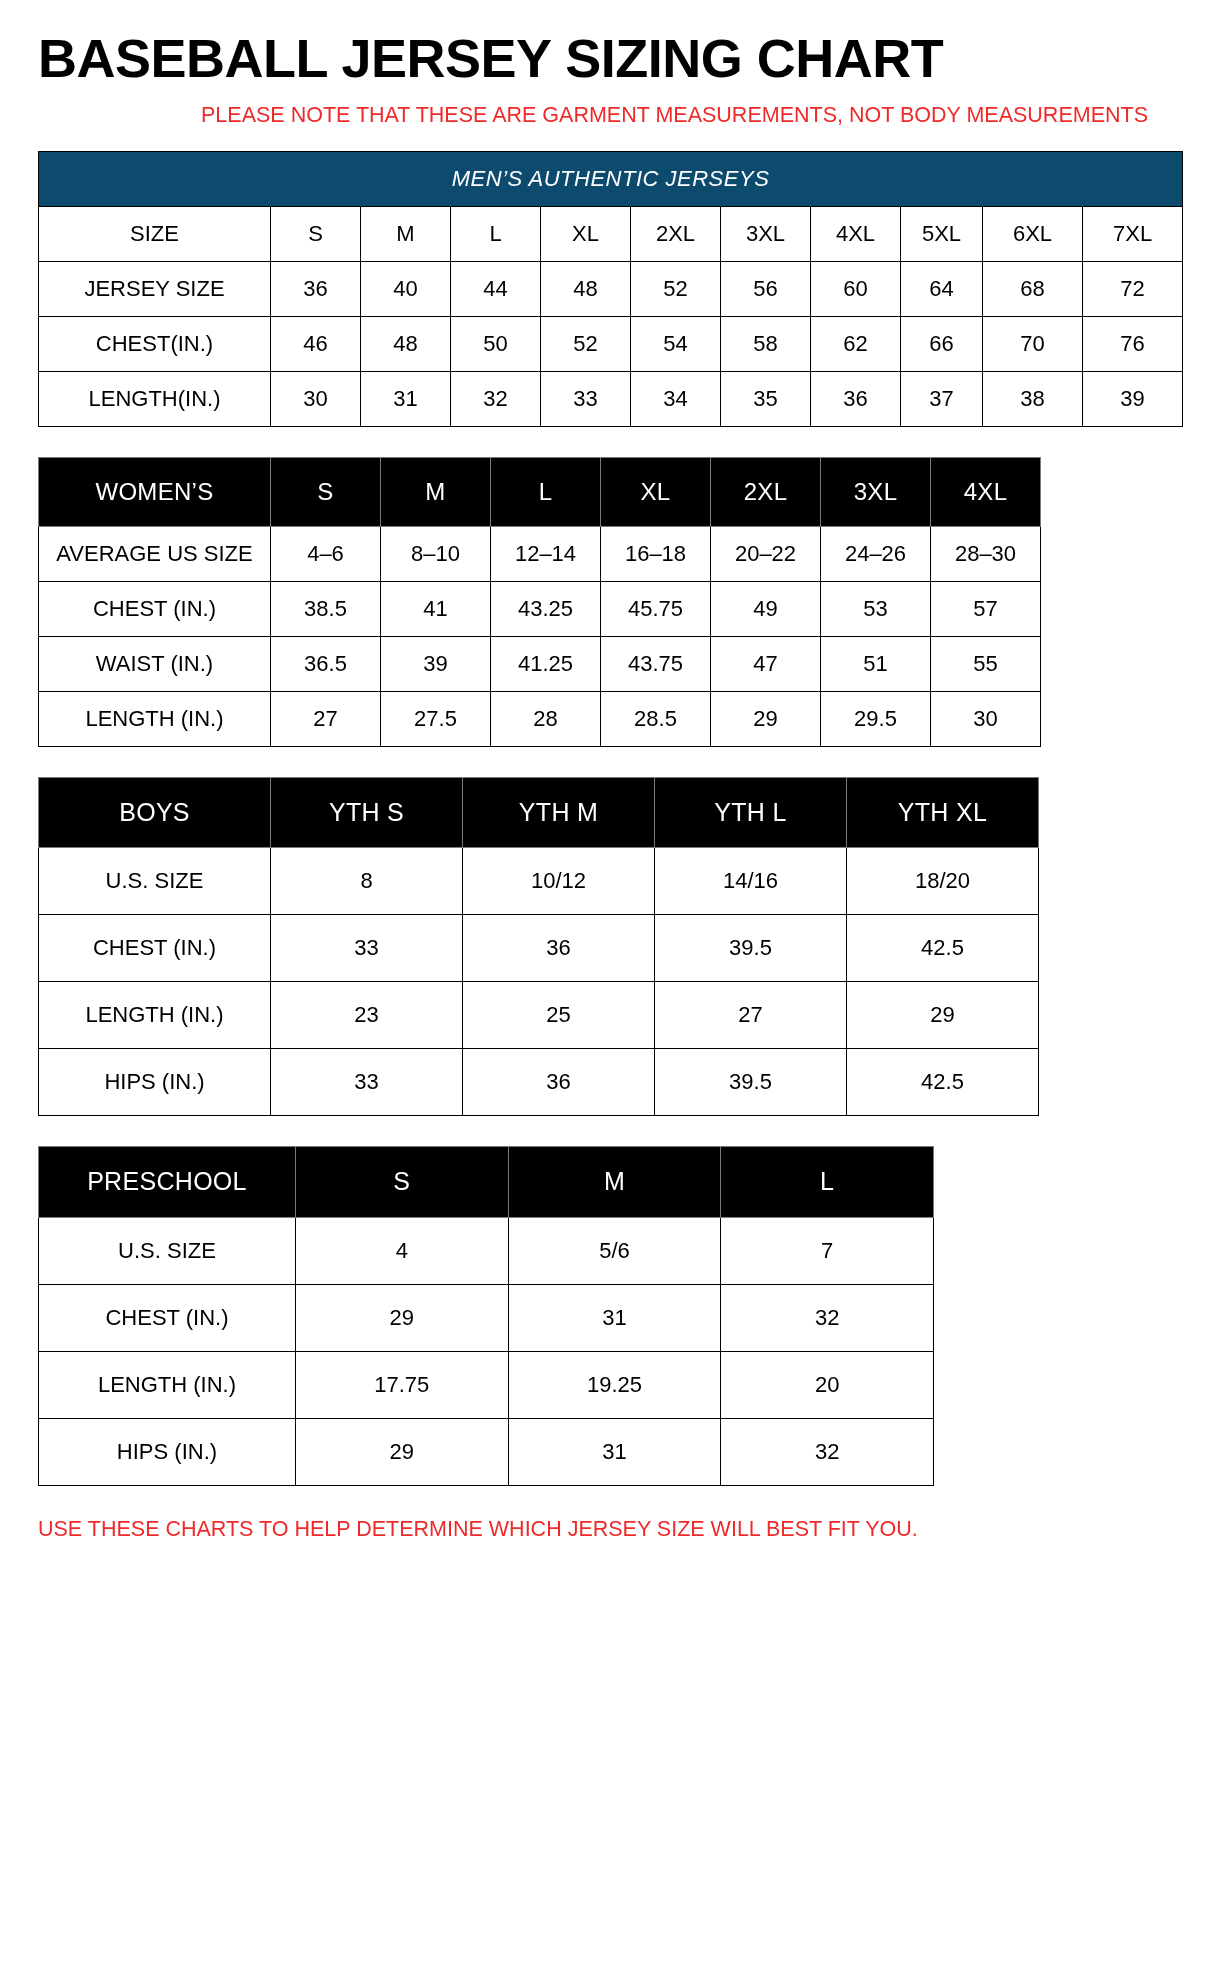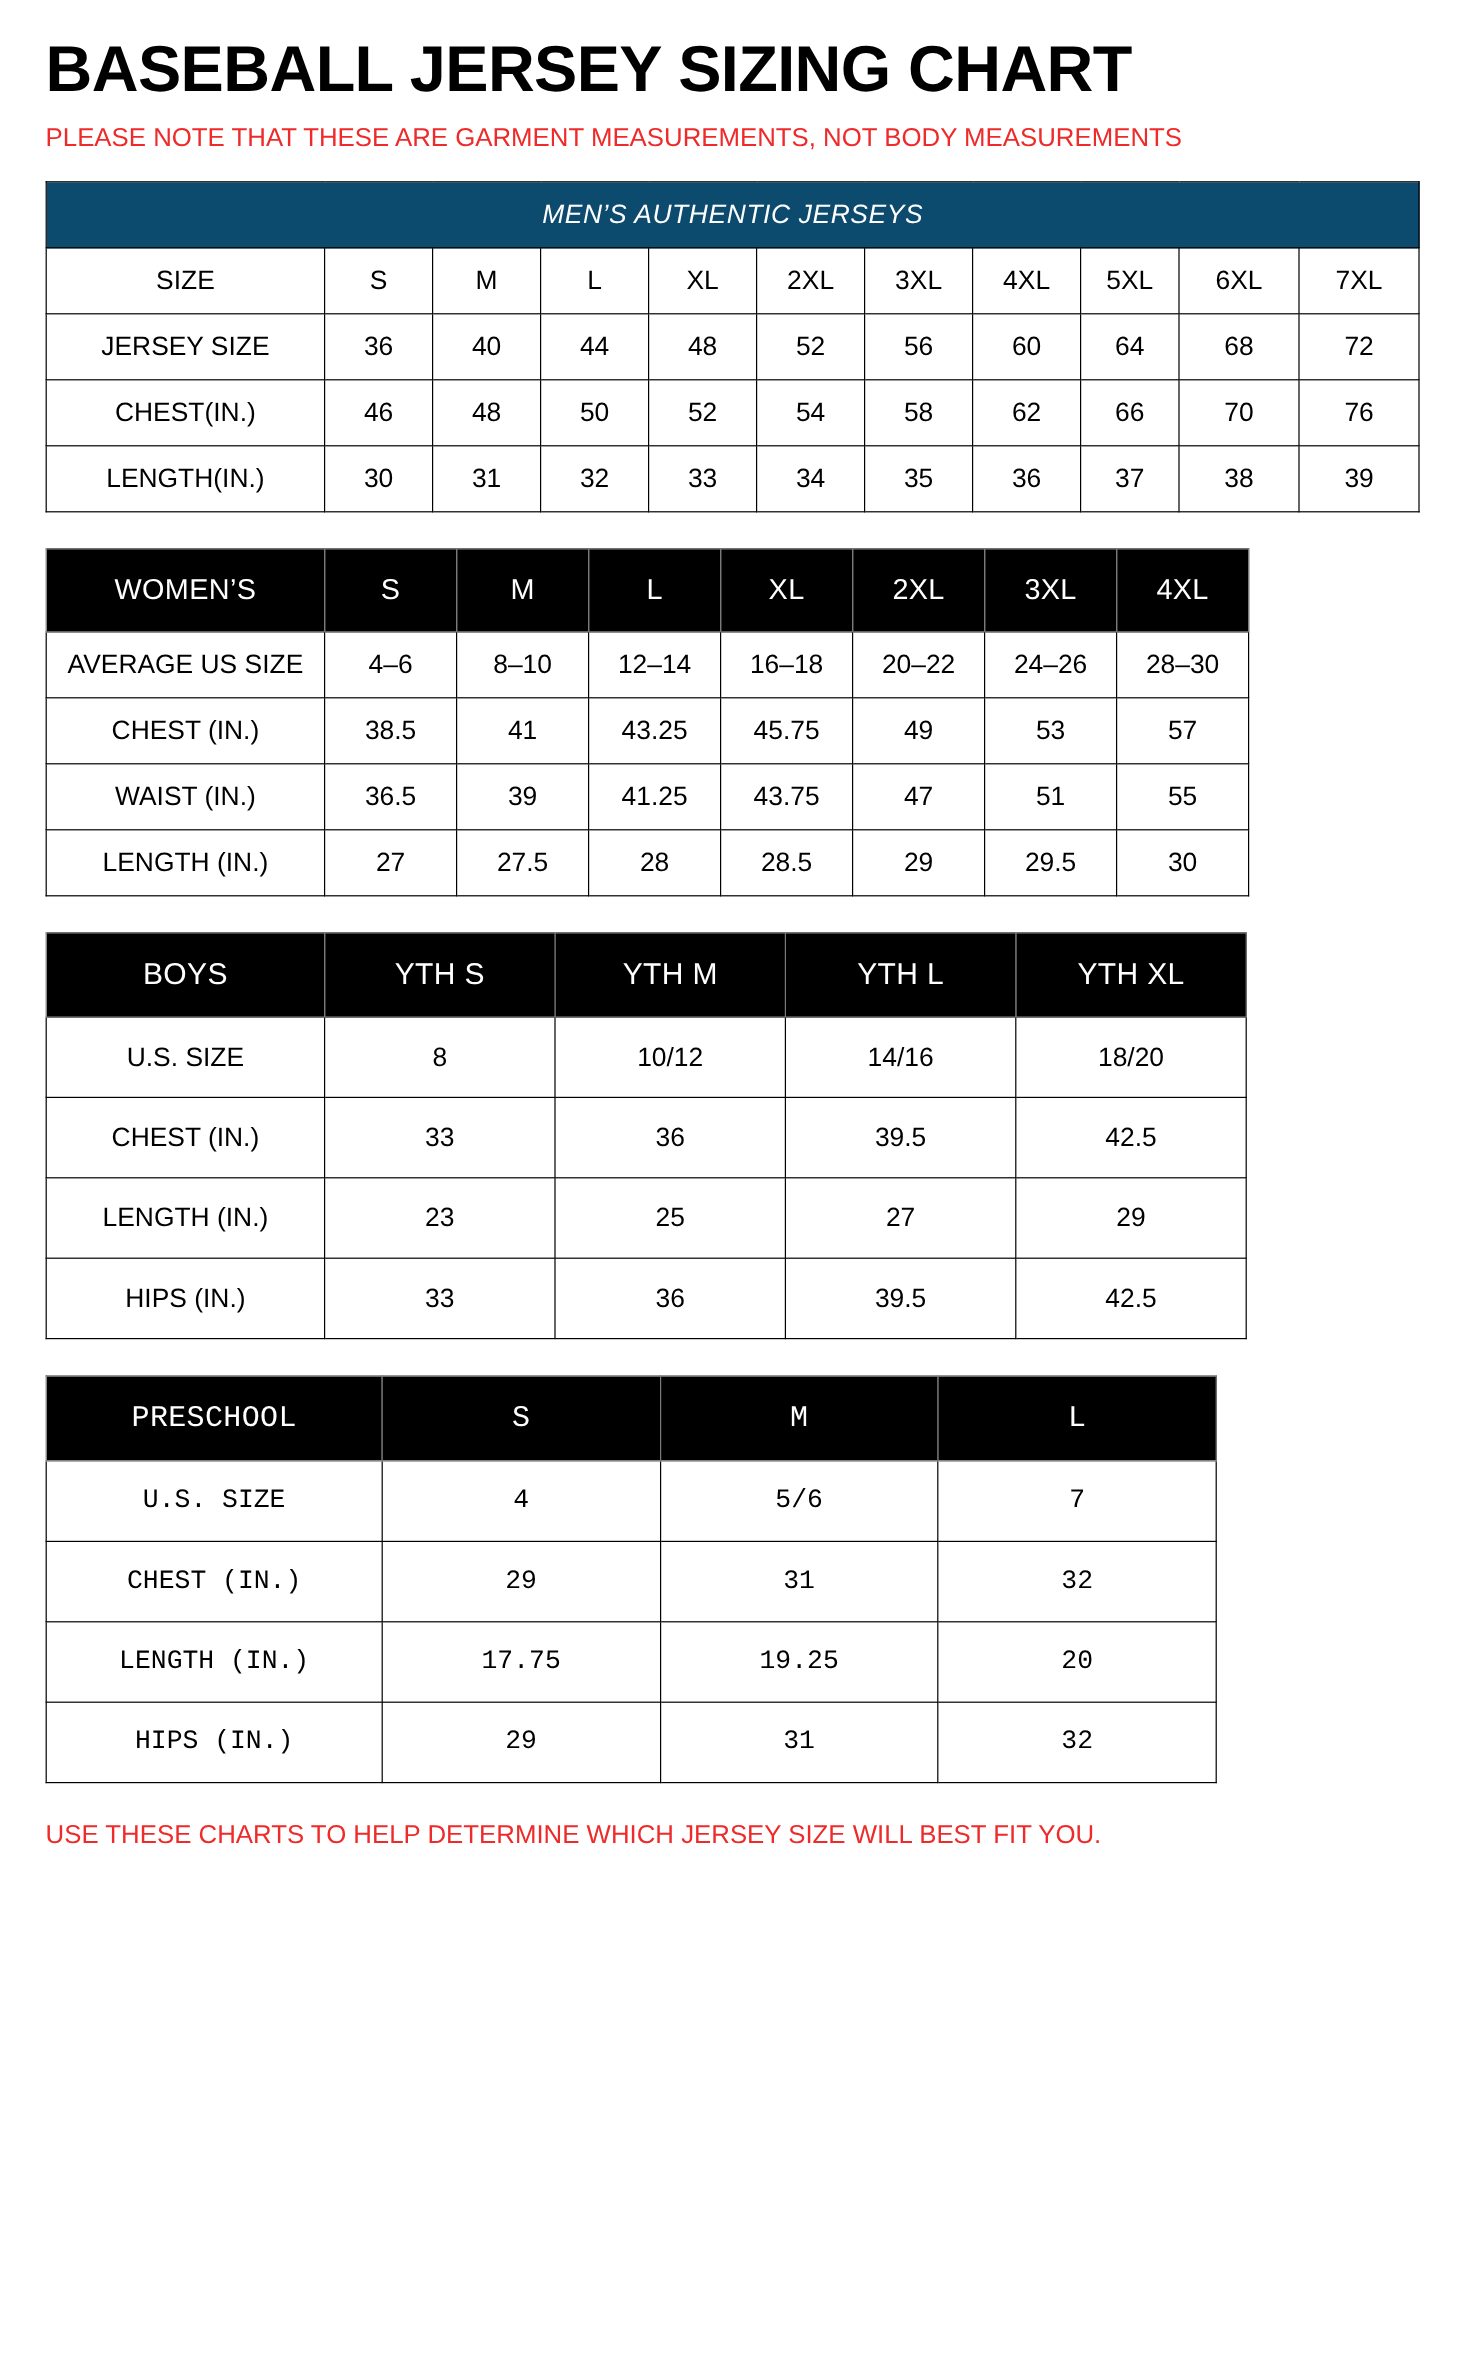--- a/index.html
+++ b/index.html
@@ -21,20 +21,21 @@
     letter-spacing: -0.5px;
     line-height: 1.05;
     margin: 0 0 14px 0;
   }
   .note {
     color: #ee2a2a;
     font-size: 21.5px;
     line-height: 1.32;
     margin: 0 0 22px 0;
     max-width: 1110px;
+    text-align: right;
   }
   table.sizing {
     border-collapse: collapse;
     table-layout: fixed;
     margin-bottom: 30px;
   }
   table.sizing td, table.sizing th {
     border: 1.5px solid #000000;
     text-align: center;
     vertical-align: middle;
@@ -84,21 +85,21 @@
   #womens-table .avg-label { line-height: 1.15; }
 
   
   #boys-table { width: 829px; }
   #boys-table col.lbl { width: 232px; }
   #boys-table col.b { width: 192px; }
   #boys-table td { padding: 20px 4px; }
   #boys-table .hdr-cell { font-size: 25px !important; }
 
   
-  #preschool-table { width: 976px; font-family: Liberation Mono, monospace; }
+  #preschool-table { width: 896px; }
   #preschool-table col.lbl { width: 232px; }
   #preschool-table col.p { width: 192px; }
   #preschool-table td { padding: 20px 4px; }
   #preschool-table .hdr-cell { font-size: 25px !important; }
 
   .footer-note {
     color: #ee2a2a;
     font-size: 21.5px;
     margin-top: 8px;
     line-height: 1.3;

